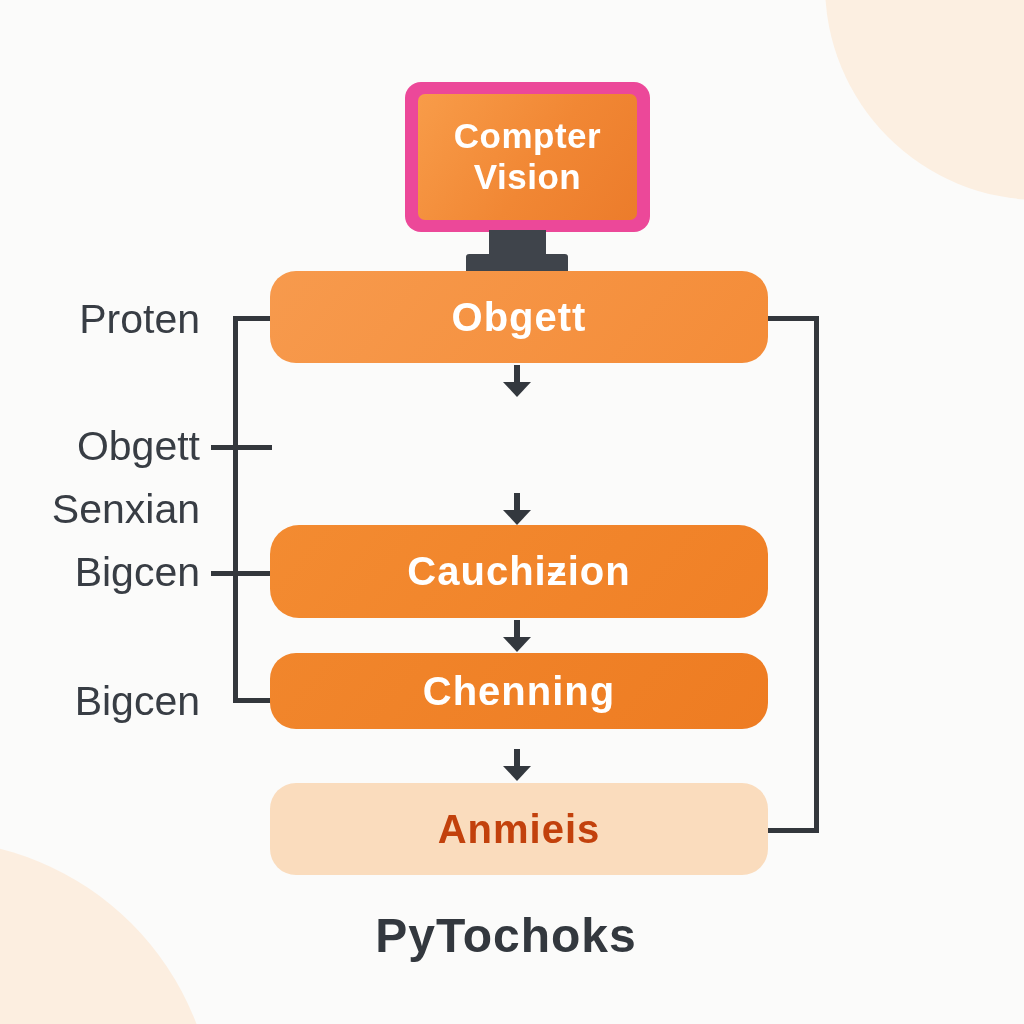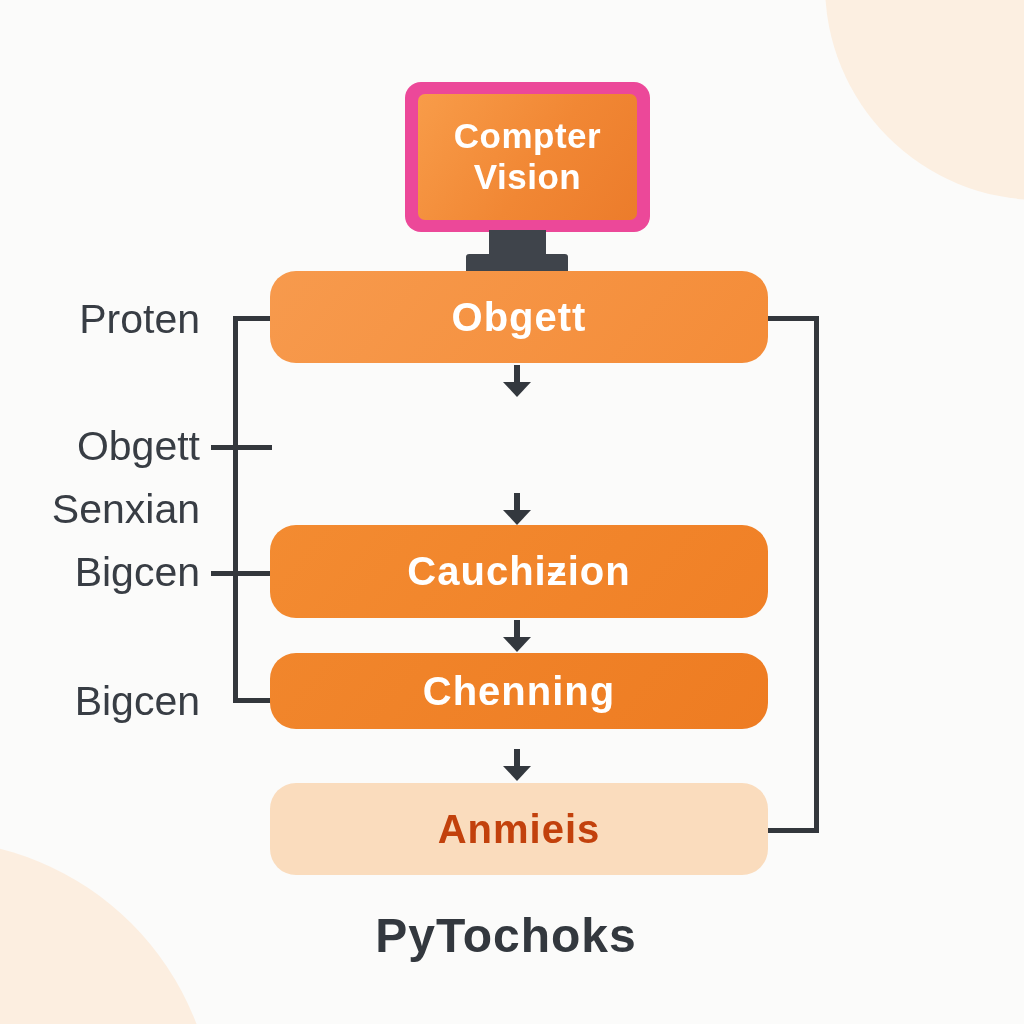--- a/index.html
+++ b/index.html
@@ -24,21 +24,21 @@
   .monitor-neck{position:absolute;left:489px;top:230px;width:57px;height:29px;background:#3f444b;}
   .monitor-base{position:absolute;left:466px;top:254px;width:102px;height:20px;
     background:#3f444b;border-radius:3px;}
 
   
   .flow-box{position:absolute;left:270px;width:498px;border-radius:26px;
     display:flex;align-items:center;justify-content:center;
     color:#ffffff;font-weight:bold;font-size:40px;letter-spacing:1px;}
   .box-1{top:271px;height:92px;background:linear-gradient(130deg,#f79a4d,#f48c38);}
   .box-2{top:398px;height:93px;background:linear-gradient(130deg,#f6933f,#f28630);}
-  .box-3{top:525px;height:93px;background:linear-gradient(130deg,#f38b31,#f08026);}
+  .box-3{top:525px;height:93px;background:linear-gradient(130deg,#f38b31,#f08026);border-radius:29px;}
   .box-4{top:653px;height:76px;background:linear-gradient(130deg,#f1862c,#ee7c22);}
   .box-5{top:783px;height:92px;background:#fadcbd;color:#c2410c;}
 
   
   .arrow{position:absolute;left:503px;width:28px;height:32px;}
   .arrow .stem{position:absolute;left:11px;top:0;width:6px;height:19px;background:#33383e;}
   .arrow .head{position:absolute;left:0;top:17px;width:0;height:0;
     border-left:14px solid transparent;border-right:14px solid transparent;
     border-top:15px solid #33383e;}
   .arrow-1{top:365px;}

